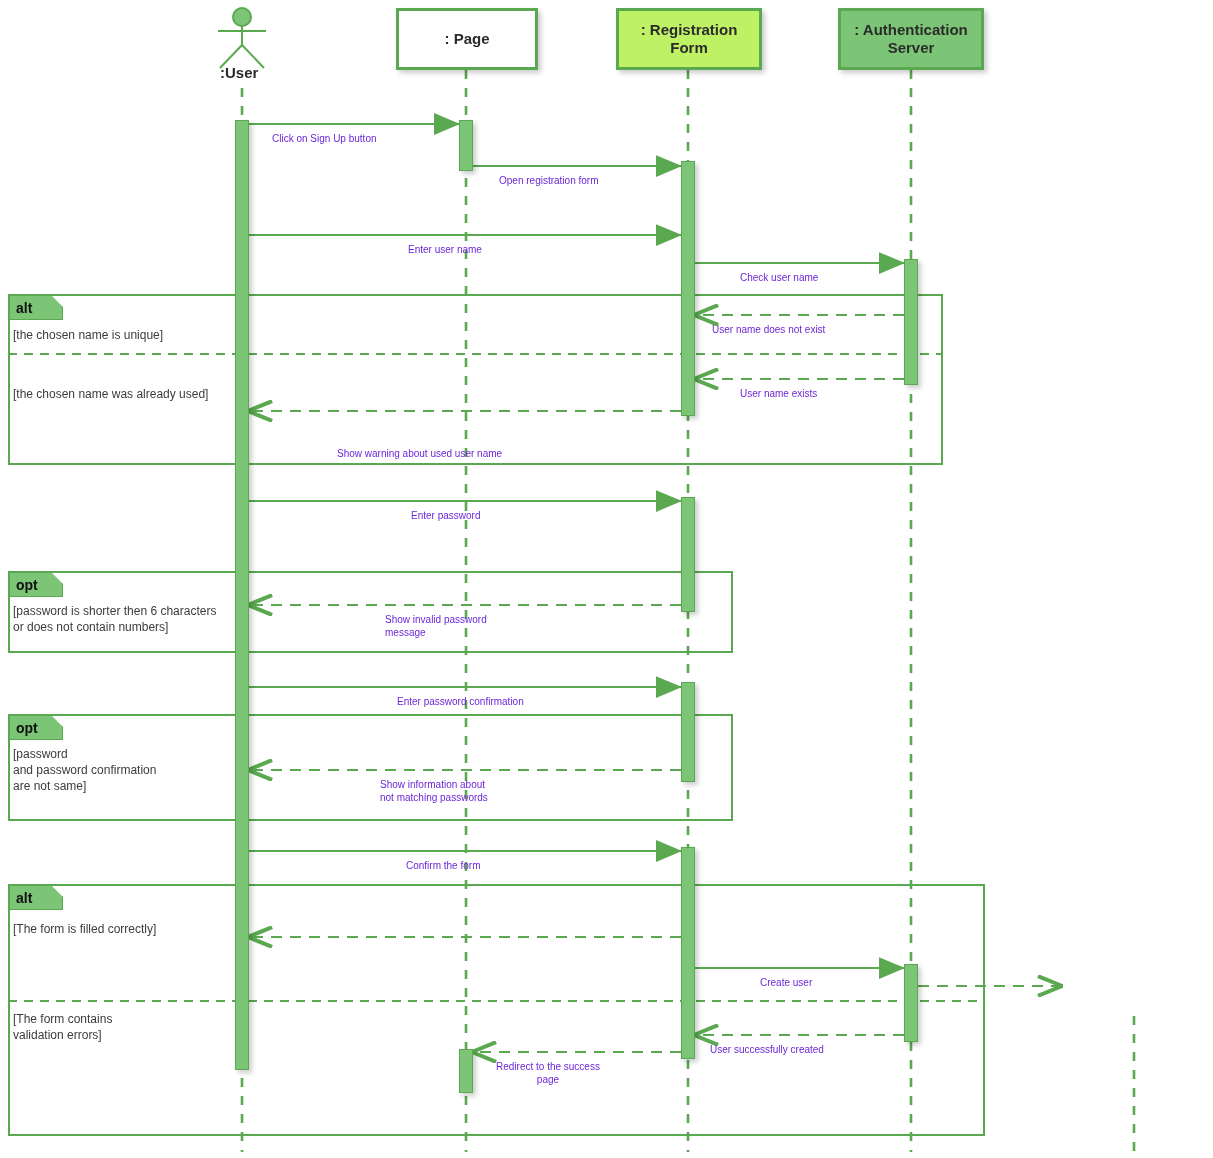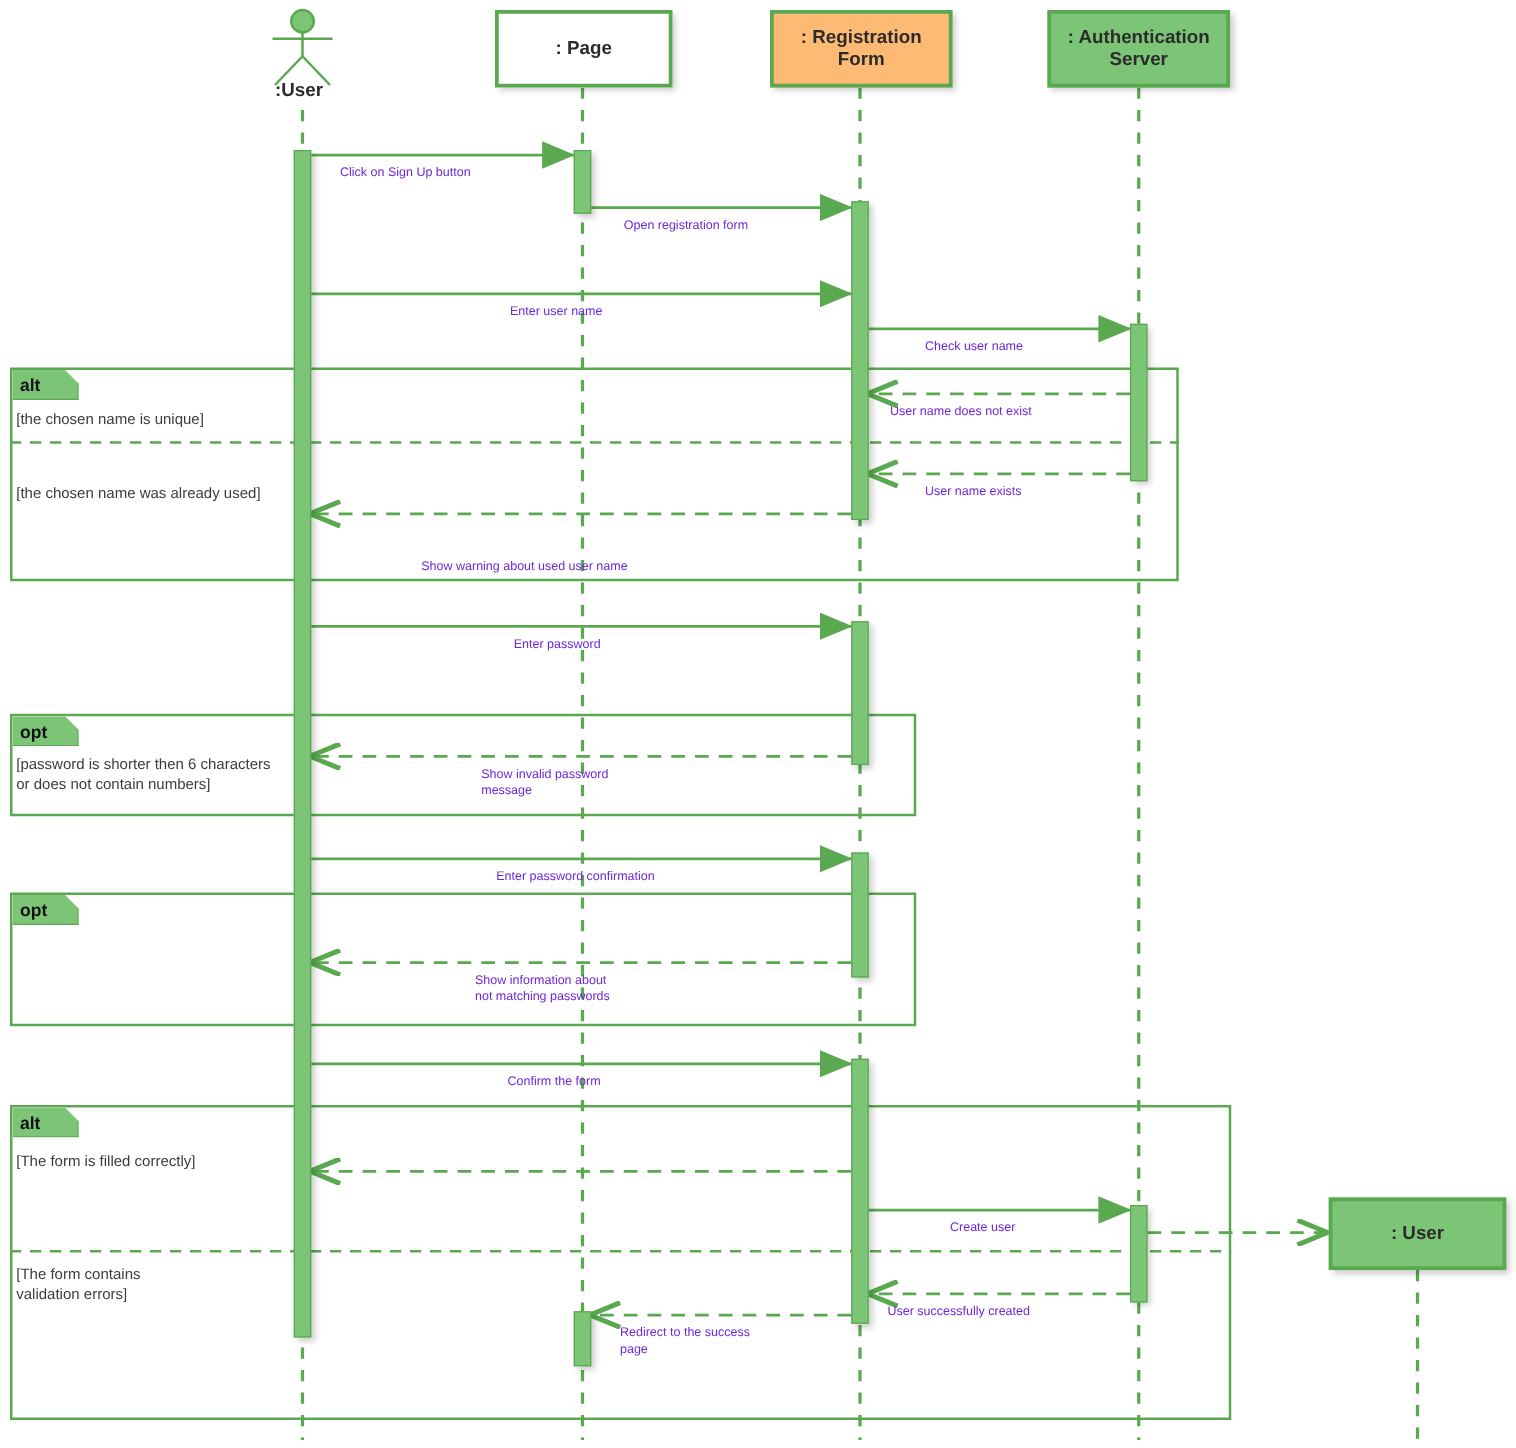--- a/index.html
+++ b/index.html
@@ -6,21 +6,21 @@
   html,body{margin:0;padding:0;background:#ffffff;}
   body{font-family:"Liberation Sans","DejaVu Sans",sans-serif;}
   #canvas{position:relative;width:1213px;height:1158px;overflow:hidden;background:#fff;}
   #svg{position:absolute;left:0;top:0;width:1213px;height:1158px;}
 
   .hdr-box{position:absolute;box-sizing:border-box;border:3px solid #5aa84f;
            display:flex;align-items:center;justify-content:center;text-align:center;
            font-weight:bold;font-size:15px;color:#2b2b2b;line-height:1.22;
            box-shadow:3px 3px 5px rgba(0,0,0,0.20);}
   .hdr-white{background:#ffffff;}
-  .hdr-light{background:#fdba74;}
+  .hdr-light{background:#bef264;}
   .hdr-dark{background:#7cc576;}
 
   .act{position:absolute;box-sizing:border-box;background:#7cc576;border:1px solid #5aa84f;
        box-shadow:3px 3px 5px rgba(0,0,0,0.20);}
 
   .frag{position:absolute;box-sizing:border-box;border:2px solid #5aa84f;background:transparent;}
   .frag-tab{position:absolute;height:23px;background:#7cc576;border:1px solid #5aa84f;
             border-top:none;border-left:none;
             -webkit-clip-path:polygon(0 0,calc(100% - 11px) 0,100% 11px,100% 100%,0 100%);
             clip-path:polygon(0 0,calc(100% - 11px) 0,100% 11px,100% 100%,0 100%);
@@ -90,33 +90,33 @@
       <span style="white-space: pre-line;">: Page</span>
     </div>
     <div class="hdr-box hdr-light" style="left: 616px; top: 8px; width: 146px; height: 62px;">
       <span style="white-space: pre-line;">: Registration
 Form</span>
     </div>
     <div class="hdr-box hdr-dark" style="left: 838px; top: 8px; width: 146px; height: 62px;">
       <span style="white-space: pre-line;">: Authentication
 Server</span>
     </div>
-    <div class="hdr-box hdr-dark" style="left: 1063px; top: 958px; width: 142px; height: 58px;">
-      <span style="white-space: pre-line;">: User</span>
-    </div>
     <div class="frag" style="left: 8px; top: 294px; width: 935px; height: 171px;"></div>
     <div class="frag-tab" style="left: 10px; top: 296px; width: 46px;">alt</div>
     <div class="guard" style="left: 13px; top: 328px;">[the chosen name is unique]</div>
     <div class="guard" style="left: 13px; top: 387px;">[the chosen name was already used]</div>
     <div class="frag" style="left: 8px; top: 571px; width: 725px; height: 82px;"></div>
     <div class="frag-tab" style="left: 10px; top: 573px; width: 46px;">opt</div>
     <div class="guard" style="left: 13px; top: 604px;">[password is shorter then 6 characters
 or does not contain numbers]</div>
     <div class="frag" style="left: 8px; top: 714px; width: 725px; height: 107px;"></div>
     <div class="frag-tab" style="left: 10px; top: 716px; width: 46px;">opt</div>
+    <div class="guard" style="left: 13px; top: 747px;">[password
+and password confirmation
+are not same]</div>
     <div class="frag" style="left: 8px; top: 884px; width: 977px; height: 252px;"></div>
     <div class="frag-tab" style="left: 10px; top: 886px; width: 46px;">alt</div>
     <div class="guard" style="left: 13px; top: 922px;">[The form is filled correctly]</div>
     <div class="guard" style="left: 13px; top: 1012px;">[The form contains
 validation errors]</div>
     <div class="act" style="left: 235px; top: 120px; width: 14px; height: 950px;"></div>
     <div class="act" style="left: 459px; top: 120px; width: 14px; height: 51px;"></div>
     <div class="act" style="left: 459px; top: 1049px; width: 14px; height: 44px;"></div>
     <div class="act" style="left: 681px; top: 161px; width: 14px; height: 255px;"></div>
     <div class="act" style="left: 681px; top: 497px; width: 14px; height: 115px;"></div>
@@ -133,15 +133,15 @@
     <div class="msg" style="top: 420px; left: 337px; visibility: visible; margin-top: 28px;">Show warning about used user name</div>
     <div class="msg" style="top: 510px; left: 411px; visibility: visible;">Enter password</div>
     <div class="msg" style="top: 614px; left: 385px; visibility: visible;">Show invalid password
 message</div>
     <div class="msg" style="top: 696px; left: 365px; visibility: visible; margin-left: 32px;">Enter password confirmation</div>
     <div class="msg" style="top: 779px; left: 380px; visibility: visible;">Show information about
 not matching passwords</div>
     <div class="msg" style="top: 860px; left: 406px; visibility: visible;">Confirm the form</div>
     <div class="msg" style="top: 977px; left: 760px; visibility: visible;">Create user</div>
     <div class="msg" style="top: 1044px; left: 710px; visibility: visible;">User successfully created</div>
-    <div class="msg" style="top: 1061px; left: 496px; visibility: visible;">Redirect to the success
+    <div class="msg" style="top: 1061px; left: 496px; visibility: visible; text-align: center;">Redirect to the success
 page</div>
   </div>
 
 </body></html>

